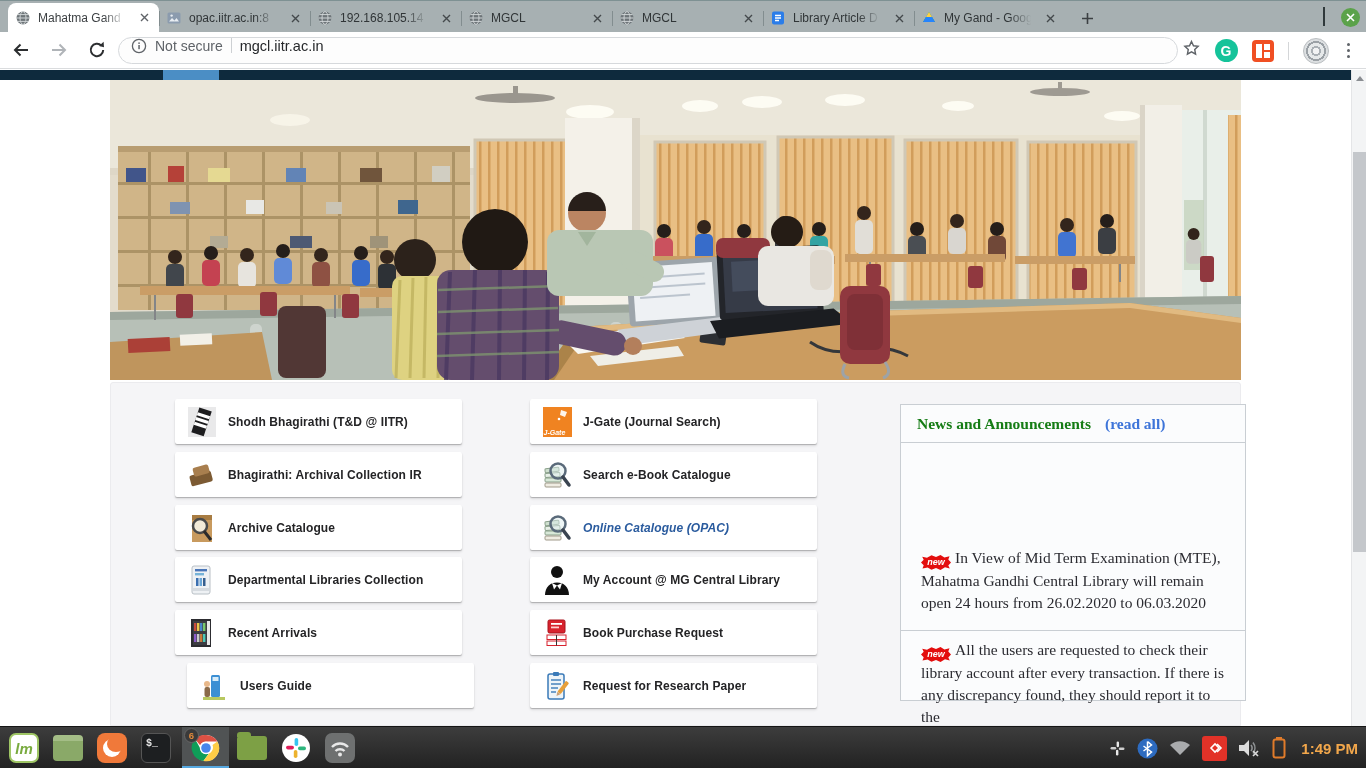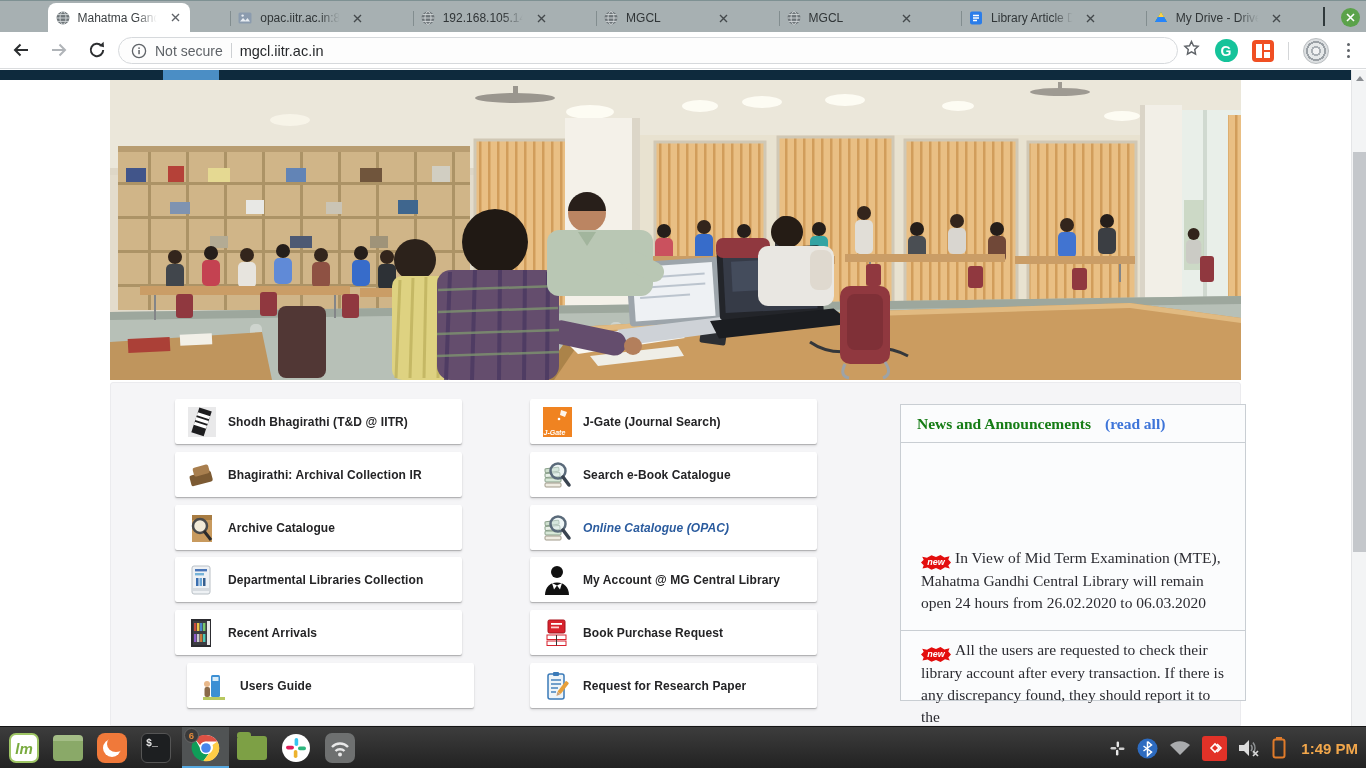--- a/index.html
+++ b/index.html
@@ -1,21 +1,21 @@
 <!DOCTYPE html>
 <html><head>
 <meta charset="utf-8">
 <style>
   * { margin:0; padding:0; box-sizing:border-box; }
   html,body { width:1366px; height:768px; overflow:hidden; }
   body { font-family:"Liberation Sans", sans-serif; background:#fff; position:relative; }
 
   
   .tabstrip { position:absolute; left:0; top:0; width:1366px; height:32px;
-    background:#a7b0b2; border-top:1px solid #7e9193; display:flex; align-items:flex-end;gap:40px; }
+    background:#a7b0b2; border-top:1px solid #7e9193; display:flex; align-items:flex-end; }
   .tab { position:relative; width:151px; height:28px; display:flex; align-items:center;
     gap:7px; padding:0 7px; cursor:default; }
   .tab.active { background:#fff; border-radius:8px 8px 0 0; height:29px; }
   .tab:not(.active)::before { content:""; position:absolute; left:0; top:7px; width:1px; height:15px; background:#828d8f; }
   .tab:nth-child(2)::before { display:none; }
   .tab-title { flex:1; font-size:12px; color:#303537; white-space:nowrap; overflow:hidden;
     -webkit-mask-image:linear-gradient(90deg,#000 72%,transparent 96%); }
   .tab.active .tab-title { color:#3c4043; }
   .favicon { width:16px; height:16px; flex:0 0 16px; }
   .tab-close { width:16px; height:16px; flex:0 0 16px; display:flex; align-items:center; justify-content:center; border-radius:8px; }
@@ -23,21 +23,21 @@
   .winctl { position:absolute; top:0; right:6px; height:32px; display:flex; align-items:center; gap:16px; }
   .minimize-glyph { width:11px; height:2px; background:#30393b; }
   .restore-glyph { width:10px; height:9px; border:1.7px solid #30393b; }
   .close-btn { width:19px; height:19px; border-radius:50%; background:#5ba24a; display:flex; align-items:center; justify-content:center; }
 
   
   .toolbar { position:absolute; left:0; top:32px; width:1366px; height:37px; background:#fff;
     border-bottom:1px solid #dadcde; display:flex; align-items:center; }
   .navbtn { width:34px; height:30px; display:flex; align-items:center; justify-content:center; margin-left:4px; }
   .omnibox { position:absolute; left:118px; top:5px; width:1060px; height:27px; background:#fdfdfd;
-    border:1px solid #d6d9dc; border-radius:14px; display:flex; align-items:center; padding:0 12px; gap:8px; }
+    border:1px solid #d6d9dc; border-radius:14px; display:flex; align-items:flex-start; padding:0 12px; gap:8px; }
   .sec-label { font-size:14px; color:#5f6368; }
   .om-div { width:1px; height:15px; background:#cdd0d3; }
   .url-text { font-size:14.5px; color:#26282b; }
   .tb-right { position:absolute; right:0; top:0; height:37px; display:flex; align-items:center; gap:14px; padding-right:12px; }
   .ext-grammarly { width:23px; height:23px; border-radius:50%; background:#15c39a; color:#fff;
     font-weight:bold; font-size:14px; display:flex; align-items:center; justify-content:center; }
   .ext-orange { width:22px; height:22px; border-radius:4px; background:#f04f23; position:relative; }
   .ext-orange i { position:absolute; background:#fff; }
   .ext-orange i:nth-child(1){ left:4px; top:4px; width:6px; height:14px; }
   .ext-orange i:nth-child(2){ left:12px; top:4px; width:6px; height:6px; }
@@ -200,21 +200,21 @@
         </svg>
       </span>
   </div>
 
   <div class="tab">
     <svg class="favicon" viewBox="0 0 16 16">
         <polygon points="8,2 14,12 2,12" fill="#1da462"></polygon>
         <polygon points="5,7 11,7 14,12 2,12" fill="#2684fc"></polygon>
         <polygon points="8,2 11,7 5,7" fill="#ffcf46"></polygon>
       </svg>
-    <span class="tab-title">My Drive - Drive</span>
+    <span class="tab-title">My Gand - Goog</span>
     <span class="tab-close">
         <svg width="9" height="9" viewBox="0 0 9 9">
           <path d="M1 1l7 7M8 1L1 8" stroke="#44494c" stroke-width="1.4"></path>
         </svg>
       </span>
   </div>
 
   <div class="newtab">
     <svg width="13" height="13" viewBox="0 0 13 13">
         <path d="M6.5 1v11M1 6.5h11" stroke="#3c4043" stroke-width="1.6"></path>

